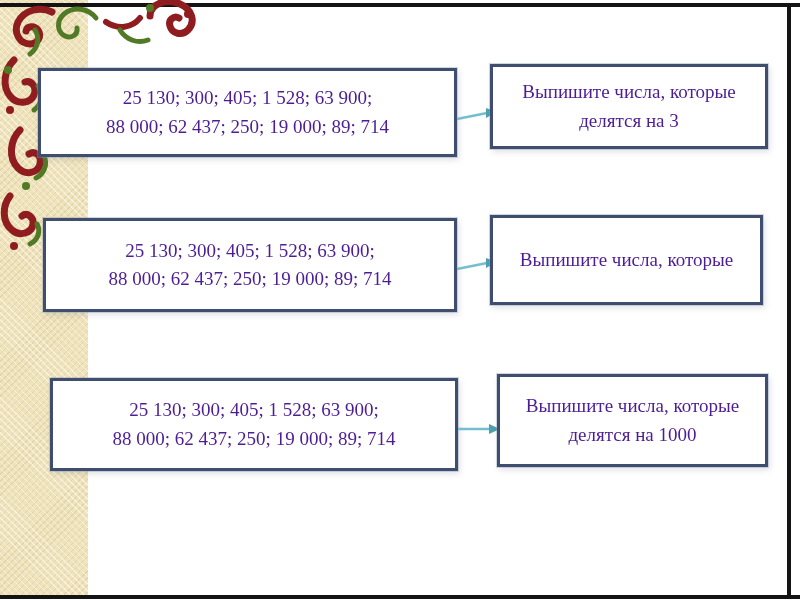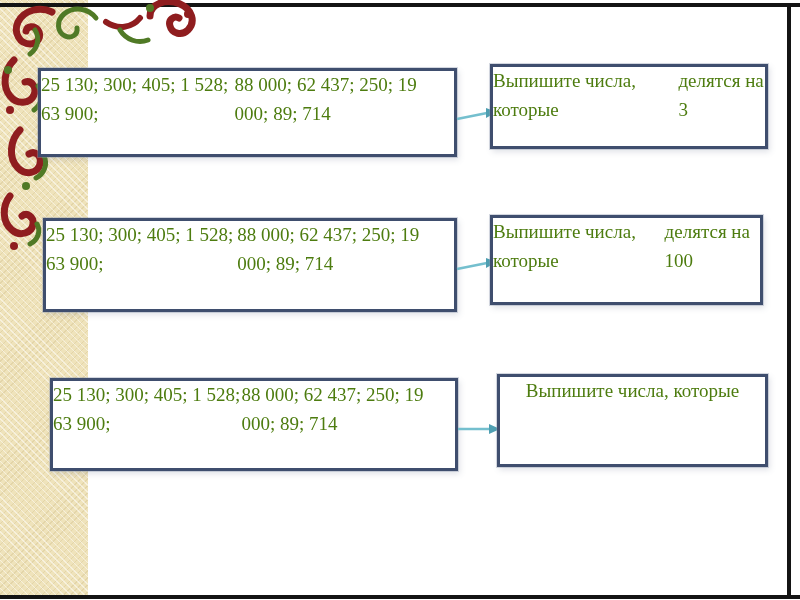--- a/index.html
+++ b/index.html
@@ -13,22 +13,22 @@
       repeating-linear-gradient(135deg, rgba(197,176,120,.28) 0 1px, transparent 1px 5px);}
   
   .frame-top{position:absolute;left:0;top:3px;width:800px;height:4px;background:#141414;}
   .frame-bottom{position:absolute;left:0;top:595px;width:800px;height:4px;background:#141414;}
   .frame-right{position:absolute;left:787px;top:3px;width:4px;height:596px;background:#141414;}
   
   .orn{position:absolute;top:0;}
   .orn-left{left:0;}
   
   .box{position:absolute;background:#ffffff;border:3px solid #3f4e6e;
-       display:flex;flex-direction:row;justify-content:center;
-       text-align:left;font-size:19px;color:#4d7c0f;line-height:1.5;
+       display:flex;flex-direction:column;justify-content:center;
+       text-align:center;font-size:19px;color:#4c1d95;line-height:1.5;
        box-shadow:0 0 0 1px rgba(145,155,175,.38), 2px 3px 6px rgba(90,100,125,.18);}
   .nb1{left:38px; top:68px; width:413px;height:83px;}
   .tb1{left:490px;top:64px; width:272px;height:79px;}
   .nb2{left:43px; top:218px;width:408px;height:88px;}
   .tb2{left:490px;top:215px;width:267px;height:84px;}
   .nb3{left:50px; top:378px;width:402px;height:87px;}
   .tb3{left:497px;top:374px;width:265px;height:87px;}
   .connector{position:absolute;overflow:visible;}
   .c1{left:456px;top:103px;}
   .c2{left:456px;top:253px;}
@@ -89,28 +89,28 @@
   <div class="box nb2">
     <div>25 130; 300; 405; 1 528; 63 900;</div>
     <div>88 000; 62 437; 250; 19 000; 89; 714</div>
   </div>
   <svg class="connector c2" width="44" height="22">
     <line x1="1" y1="16" x2="31" y2="10" stroke="#74bfce" stroke-width="2.5"></line>
     <polygon points="30,5 41,9 30,15" fill="#4f9fb2"></polygon>
   </svg>
   <div class="box tb2">
     <div>Выпишите числа, которые</div>
-    <div>делятся на 100</div>
   </div>
 
   <div class="box nb3">
     <div>25 130; 300; 405; 1 528; 63 900;</div>
     <div>88 000; 62 437; 250; 19 000; 89; 714</div>
   </div>
   <svg class="connector c3" width="46" height="20">
     <line x1="1" y1="10" x2="33" y2="10" stroke="#74bfce" stroke-width="2.5"></line>
     <polygon points="32,5 43,10 32,15" fill="#4f9fb2"></polygon>
   </svg>
   <div class="box tb3">
     <div>Выпишите числа, которые</div>
+    <div>делятся на 1000</div>
   </div>
 
 </div>
 
 </body></html>

